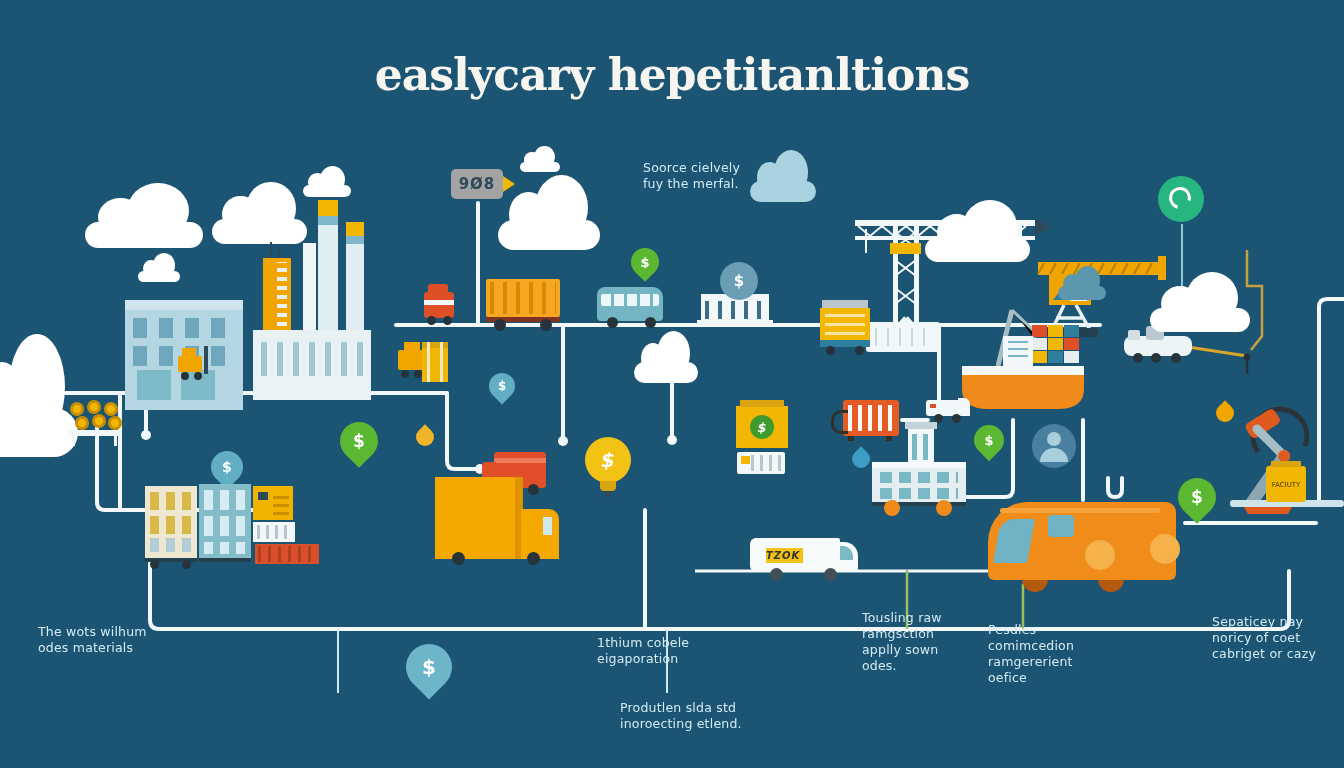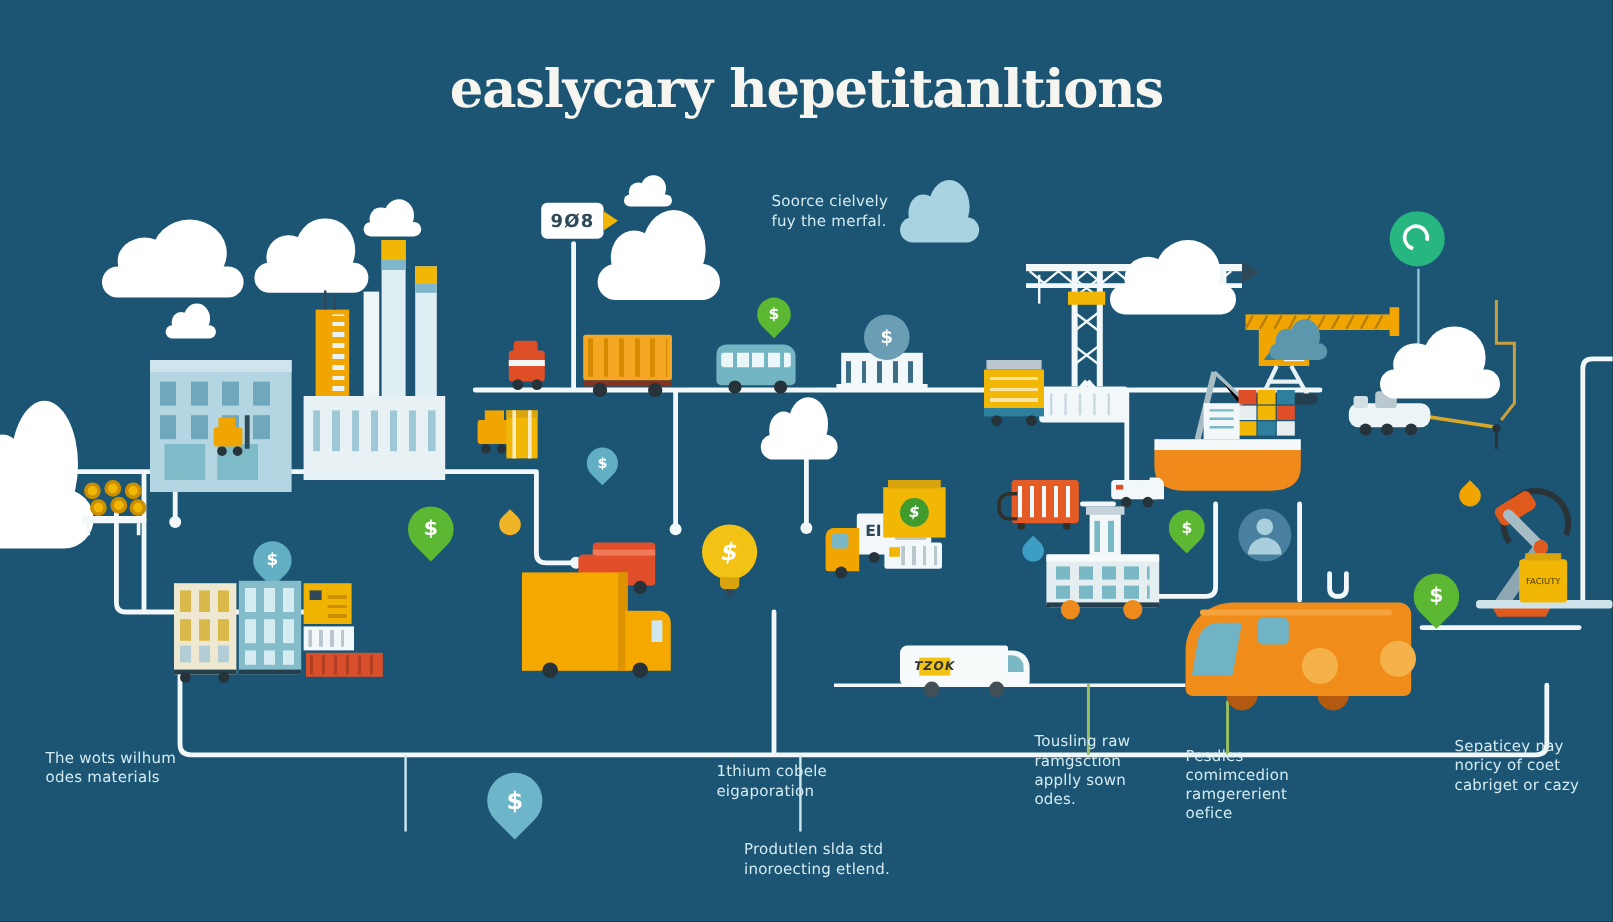--- a/index.html
+++ b/index.html
@@ -213,21 +213,21 @@
     <b class="wheel" style="left:3px;top:26px;width:8px;height:8px"></b>
     <b class="wheel" style="left:16px;top:26px;width:8px;height:8px"></b>
   </div>
   <div class="abs" style="left:398px;top:342px;width:30px;height:38px">
     <i style="left:6px;top:0;width:16px;height:10px;background:#F0A500"></i>
     <i style="left:0;top:8px;width:26px;height:20px;background:#F0A500;border-radius:2px"></i>
     <b class="wheel" style="left:3px;top:28px;width:8px;height:8px"></b>
     <b class="wheel" style="left:16px;top:28px;width:8px;height:8px"></b>
   </div>
 
-  <div class="abs" style="left:451px;top:169px;width:52px;height:30px;background:#ffffff;border-radius:5px;display:flex;align-items:center;justify-content:center">
+  <div class="abs" style="left:451px;top:169px;width:52px;height:30px;background:#a3a3a3;border-radius:5px;display:flex;align-items:center;justify-content:center">
     <span style="color:#2E4A5A;font-weight:bold;font-size:15px;letter-spacing:1px">9Ø8</span>
     <i style="left:52px;top:7px;width:0;height:0;border-top:8px solid transparent;border-bottom:8px solid transparent;border-left:12px solid #F2B705"></i>
   </div>
   <div class="abs" style="left:424px;top:284px;width:34px;height:42px">
     <i style="left:4px;top:0;width:20px;height:10px;background:#DE4F28;border-radius:3px 3px 0 0"></i>
     <i style="left:0;top:8px;width:30px;height:26px;background:#DE4F28;border-radius:3px"></i>
     <i style="left:0;top:16px;width:30px;height:5px;background:#F2F8FA"></i>
     <b class="wheel" style="left:3px;top:32px;width:9px;height:9px"></b>
     <b class="wheel" style="left:19px;top:32px;width:9px;height:9px"></b>
   </div>
@@ -303,30 +303,20 @@
     <i style="left:24px;top:16px;width:14px;height:14px;border-radius:50%;background:#F2B705;border:3px solid #C98F00;box-sizing:border-box"></i>
     <i style="left:40px;top:18px;width:14px;height:14px;border-radius:50%;background:#F2B705;border:3px solid #C98F00;box-sizing:border-box"></i>
     <i style="left:0;top:32px;width:54px;height:6px;background:#F2F8FA;border-radius:2px"></i>
     <i style="left:4px;top:38px;width:3px;height:10px;background:#F2F8FA"></i>
     <i style="left:46px;top:38px;width:3px;height:10px;background:#F2F8FA"></i>
   </div>
   <div class="abs" style="left:422px;top:342px;width:26px;height:40px;background:#F2B705">
     <i style="left:0;top:0;width:26px;height:6px;background:#D9A40E"></i>
     <i style="left:5px;top:0;width:16px;height:40px;background:repeating-linear-gradient(90deg,#F8EBC3 0 3px,transparent 3px 13px)"></i>
   </div>
-  <div class="abs" style="left:688px;top:426px;width:92px;height:56px">
-    <i style="left:26px;top:2px;width:62px;height:34px;background:#F2F8FA;border-radius:2px"></i>
-    <span style="position:absolute;left:33px;top:10px;color:#2E4A5A;font-weight:bold;font-size:13px">EI</span>
-    <i style="left:58px;top:6px;width:26px;height:26px;background:repeating-linear-gradient(0deg,#B9C7CC 0 3px,transparent 3px 8px)"></i>
-    <i style="left:0;top:14px;width:28px;height:36px;background:#F0A500;border-radius:7px 0 0 2px"></i>
-    <i style="left:5px;top:19px;width:14px;height:12px;background:#7AB8C6;border-radius:2px"></i>
-    <b class="wheel" style="left:8px;top:46px;width:10px;height:10px"></b>
-    <b class="wheel" style="left:36px;top:34px;width:9px;height:9px"></b>
-    <b class="wheel" style="left:62px;top:34px;width:9px;height:9px"></b>
-  </div>
   <div class="abs" style="left:736px;top:406px;width:52px;height:42px;background:#F2B705">
     <i style="left:4px;top:-6px;width:44px;height:7px;background:#D9A40E"></i>
     <i style="left:14px;top:9px;width:24px;height:24px;background:#3F9B2E;border-radius:50%;display:flex;align-items:center;justify-content:center">
       <span style="color:#fff;font-weight:bold;font-size:13px">$</span>
       </i>
   </div>
   <div class="abs" style="left:737px;top:452px;width:48px;height:22px;background:#F2F8FA;border-radius:2px">
     <i style="left:14px;top:3px;width:30px;height:16px;background:repeating-linear-gradient(90deg,#B9C7CC 0 3px,transparent 3px 9px)"></i>
     <i style="left:4px;top:4px;width:9px;height:8px;background:#F2B705"></i>
   </div>
@@ -397,21 +387,21 @@
     <i style="left:80px;top:0;width:8px;height:82px;background:#DD9200"></i>
     <i style="left:86px;top:32px;width:38px;height:50px;background:#F5A800;border-radius:0 10px 0 0"></i>
     <i style="left:108px;top:40px;width:9px;height:18px;background:#CFE8EE"></i>
     <b class="wheel" style="left:17px;top:75px;width:13px;height:13px"></b>
     <b class="wheel" style="left:92px;top:75px;width:13px;height:13px"></b>
   </div>
   <div class="abs" style="left:748px;top:530px;width:112px;height:52px">
     <i style="left:2px;top:8px;width:90px;height:34px;background:#F6FAFB;border-radius:6px 2px 2px 6px"></i>
     <i style="left:88px;top:12px;width:22px;height:30px;background:#F6FAFB;border-radius:0 14px 4px 0"></i>
     <i style="left:92px;top:16px;width:13px;height:14px;background:#7AB8C6;border-radius:0 10px 0 0"></i>
-    <i style="left:18px;top:18px;width:26px;height:15px;background:#F2C214;display:flex;align-items:center;justify-content:center">
+    <i style="left:18px;top:18px;width:37px;height:15px;background:#F2C214;display:flex;align-items:center;justify-content:flex-start">
       <span style="color:#333;font-weight:bold;font-size:10px;letter-spacing:1px">TZOK</span>
       </i>
     <b class="wheel" style="left:22px;top:38px;width:13px;height:13px;background:#434F57"></b>
     <b class="wheel" style="left:76px;top:38px;width:13px;height:13px;background:#434F57"></b>
   </div>
   <div class="abs" style="left:985px;top:490px;width:200px;height:102px">
     <i style="left:37px;top:76px;width:26px;height:26px;background:#B35A10;border-radius:50%"></i>
     <i style="left:113px;top:76px;width:26px;height:26px;background:#B35A10;border-radius:50%"></i>
     <i style="left:3px;top:12px;width:188px;height:78px;background:#F08C1A;border-radius:40px 10px 6px 6px"></i>
     <i style="left:15px;top:18px;width:160px;height:5px;background:#F7A33C;border-radius:3px"></i>

